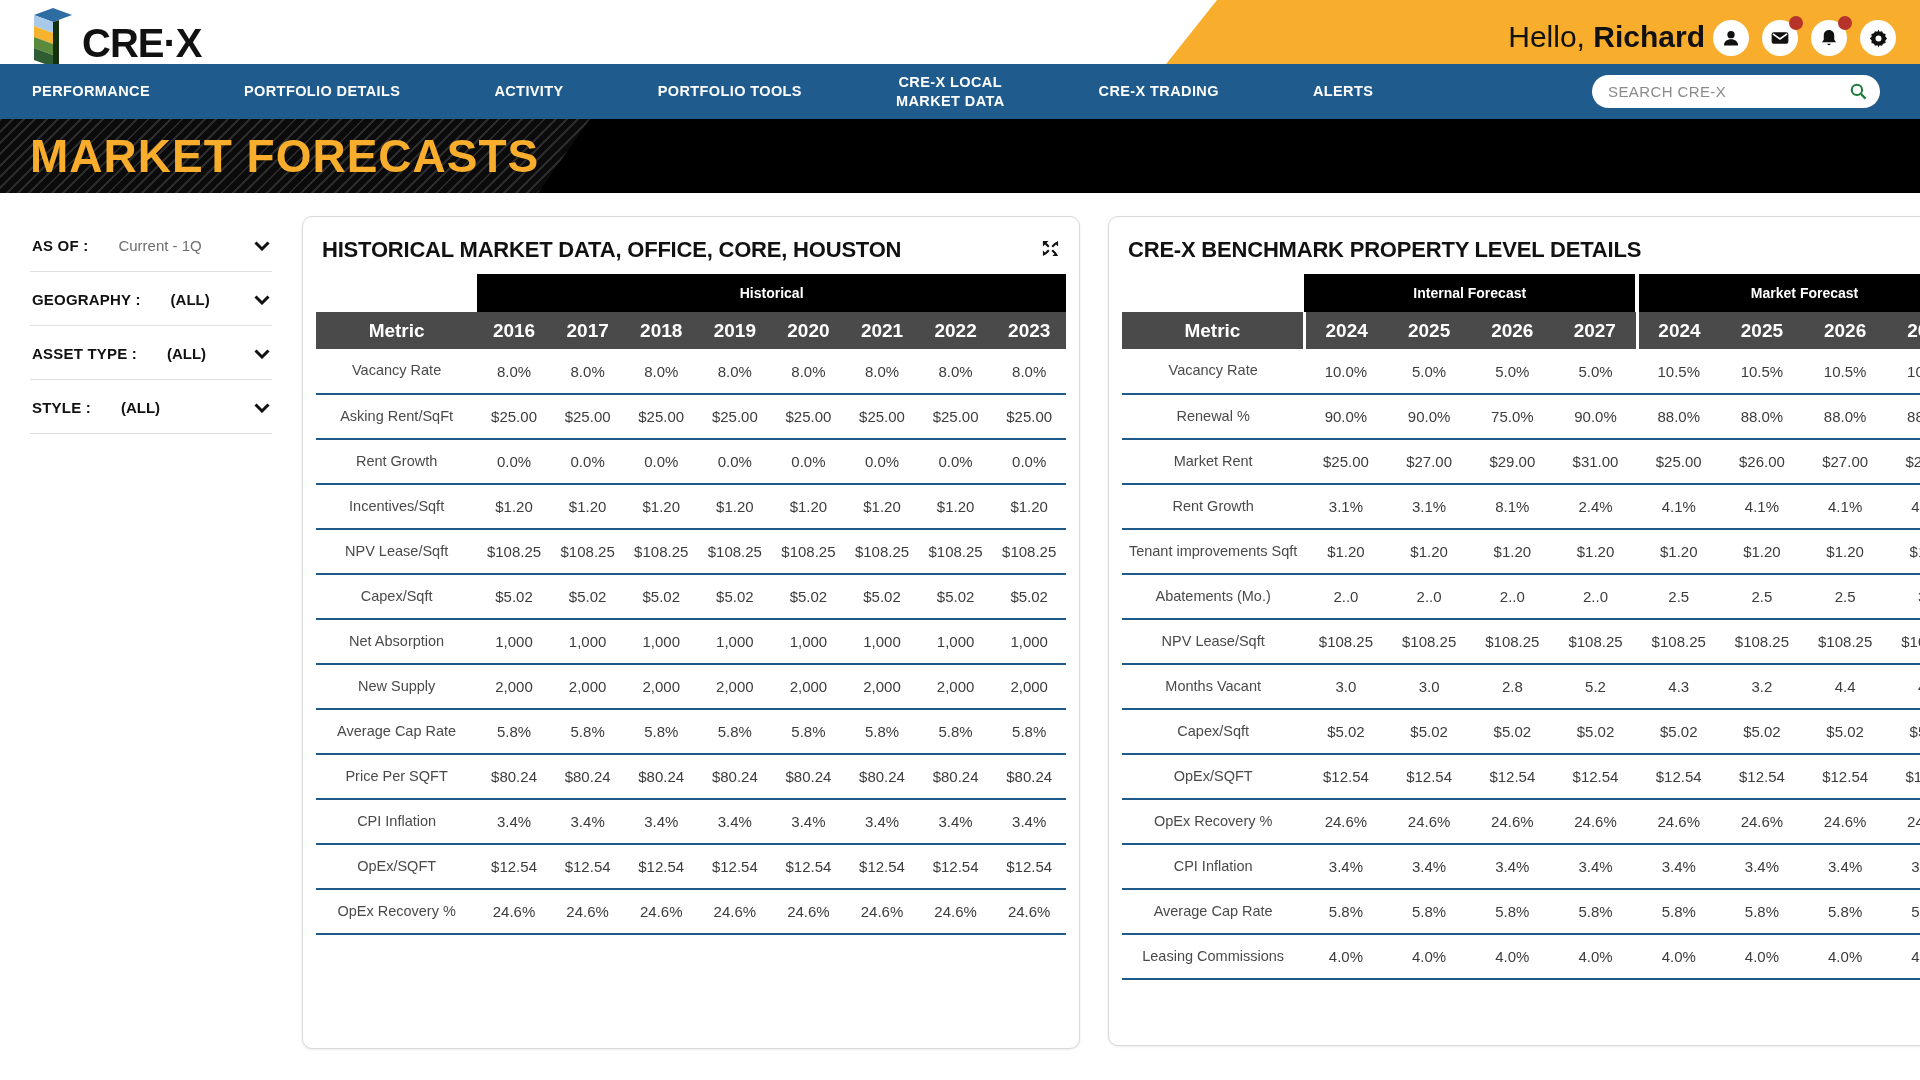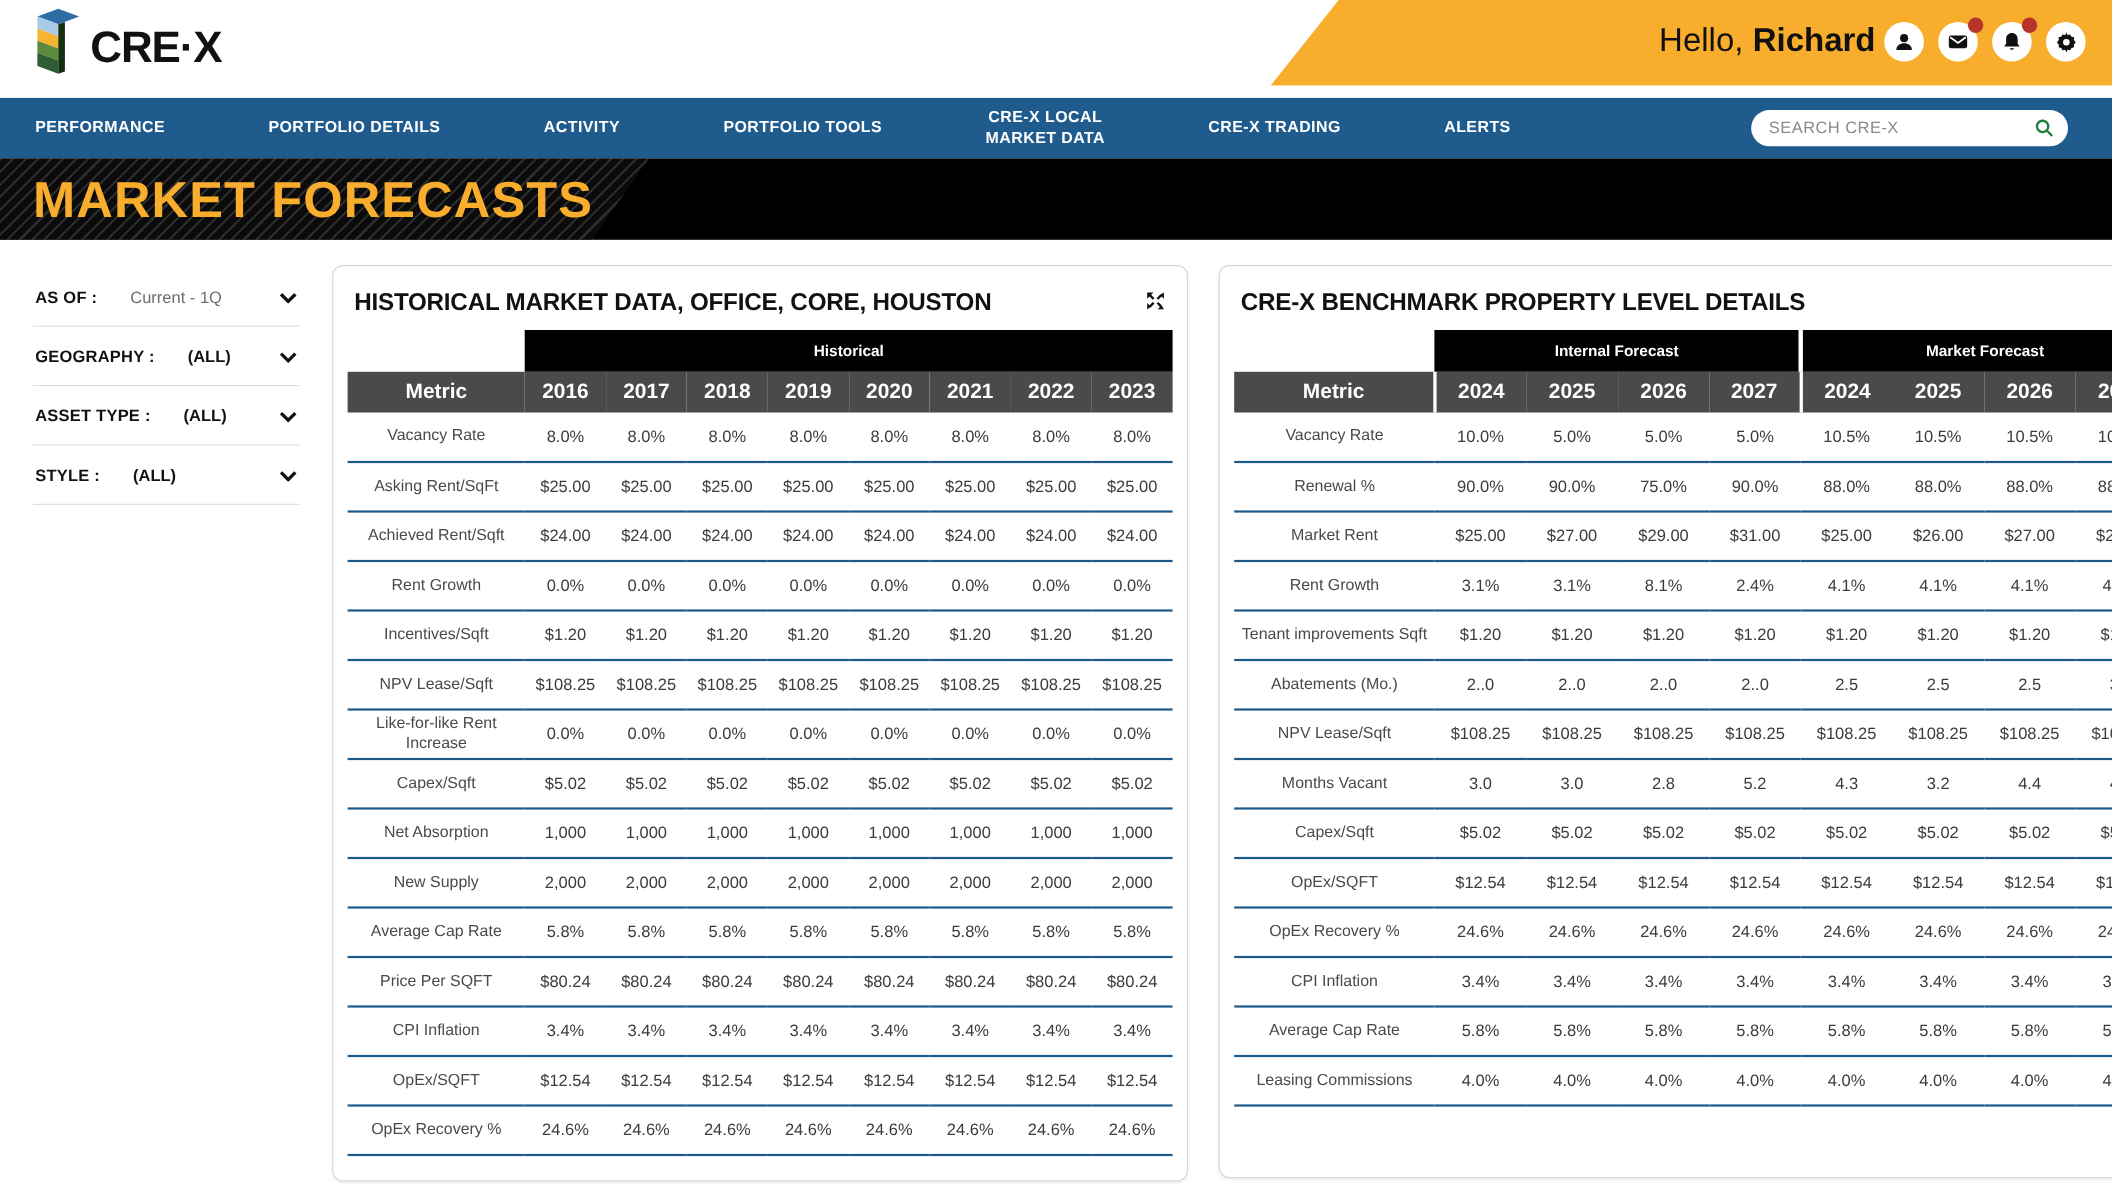--- a/index.html
+++ b/index.html
@@ -5,21 +5,21 @@
   :root{
     --yellow:#F8AE2C; --navblue:#1F5C8D; --divblue:#1D5A8A;
     --hdrgrey:#4A4A4A; --red:#B7342B; --green:#1C7C3C;
     --ink:#1A1A1A; --cell:#3C3C3C; --muted:#6E6E6E; --cardborder:#D9D9D9;
   }
   *{box-sizing:border-box; margin:0; padding:0;}
   html,body{width:1920px; height:1080px; overflow:hidden;}
   body{font-family:"Liberation Sans","DejaVu Sans",sans-serif; background:#fff; position:relative;}
 
   
-  .topbar{position:relative; height:89px; background:#fff;text-decoration:underline;}
+  .topbar{position:relative; height:64px; background:#fff;text-decoration:underline;}
   .yellow-wedge{position:absolute; right:0; top:0; width:765px; height:78px;
     background:var(--yellow); clip-path:polygon(62px 0,100% 0,100% 100%,0 100%);}
   .brand{position:absolute; left:26px; top:7px; display:flex; align-items:flex-start; gap:6px;}
   .brand-word{font-size:40px; font-weight:700; color:#111; letter-spacing:-1px; margin-top:14px;}
   .greeting{position:absolute; right:215px; top:20px; font-size:30px; color:#111; white-space:nowrap;}
   .greeting b{font-weight:700;}
   .hdr-icons{position:absolute; right:24px; top:20px; display:flex; gap:13px;}
   .circle-btn{position:relative; width:36px; height:36px; border-radius:50%; background:#fff;
     display:flex; align-items:center; justify-content:center; cursor:pointer;}
   .badge{position:absolute; top:-4px; right:-5px; width:14px; height:14px; border-radius:50%; background:var(--red);}
@@ -234,31 +234,20 @@
             <td>$25.00</td>
             <td>$25.00</td>
             <td>$25.00</td>
             <td>$25.00</td>
             <td>$25.00</td>
             <td>$25.00</td>
             <td>$25.00</td>
             <td>$25.00</td>
           </tr>
           <tr>
-            <td class="rowlabel">Achieved Rent/Sqft</td>
-            <td>$24.00</td>
-            <td>$24.00</td>
-            <td>$24.00</td>
-            <td>$24.00</td>
-            <td>$24.00</td>
-            <td>$24.00</td>
-            <td>$24.00</td>
-            <td>$24.00</td>
-          </tr>
-          <tr>
             <td class="rowlabel">Rent Growth</td>
             <td>0.0%</td>
             <td>0.0%</td>
             <td>0.0%</td>
             <td>0.0%</td>
             <td>0.0%</td>
             <td>0.0%</td>
             <td>0.0%</td>
             <td>0.0%</td>
           </tr>
@@ -276,31 +265,20 @@
           <tr>
             <td class="rowlabel">NPV Lease/Sqft</td>
             <td>$108.25</td>
             <td>$108.25</td>
             <td>$108.25</td>
             <td>$108.25</td>
             <td>$108.25</td>
             <td>$108.25</td>
             <td>$108.25</td>
             <td>$108.25</td>
-          </tr>
-          <tr>
-            <td class="rowlabel">Like-for-like Rent Increase</td>
-            <td>0.0%</td>
-            <td>0.0%</td>
-            <td>0.0%</td>
-            <td>0.0%</td>
-            <td>0.0%</td>
-            <td>0.0%</td>
-            <td>0.0%</td>
-            <td>0.0%</td>
           </tr>
           <tr>
             <td class="rowlabel">Capex/Sqft</td>
             <td>$5.02</td>
             <td>$5.02</td>
             <td>$5.02</td>
             <td>$5.02</td>
             <td>$5.02</td>
             <td>$5.02</td>
             <td>$5.02</td>

